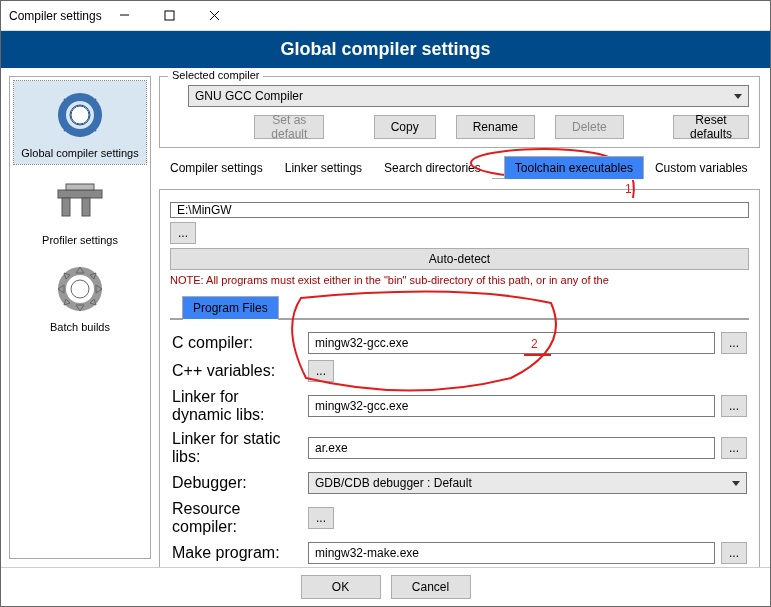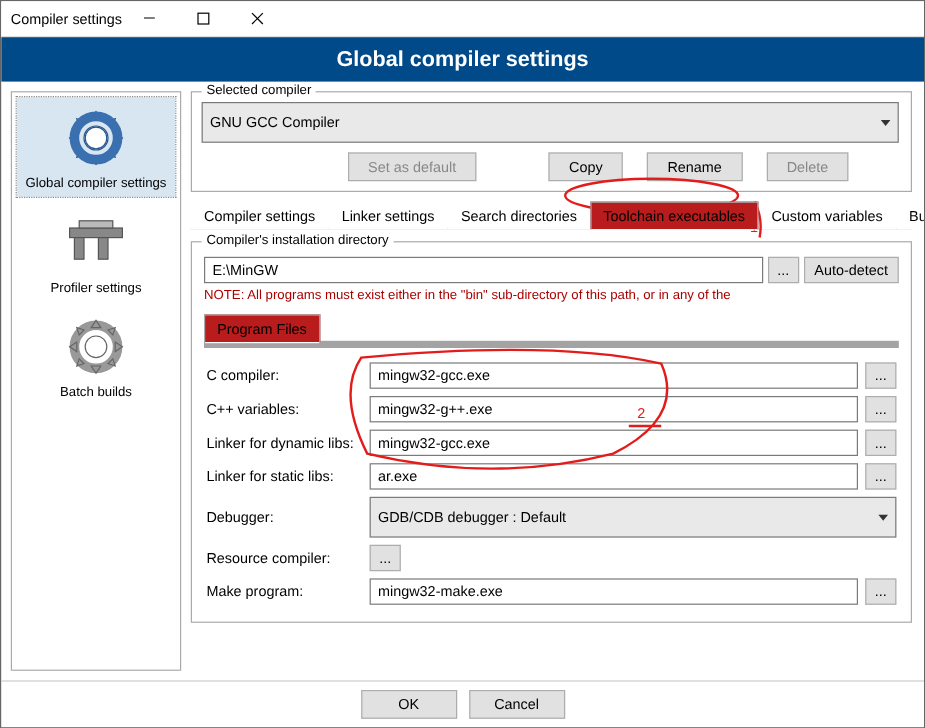--- a/index.html
+++ b/index.html
@@ -8,39 +8,39 @@
 .titlebar-btn { width: 45px; height: 29px; display: flex; align-items: center; justify-content: center; cursor: pointer; }
 .titlebar-btn svg { stroke: #000; }
 .banner { background: #004a8a; color: #fff; font-weight: bold; font-size: 18px; text-align: center; padding: 8px 0; }
 .content { display: flex; height: calc(100% - 30px - 38px - 38px); }
 .sidebar { width: 142px; border: 1px solid #aaa; margin: 8px 0 8px 8px; padding: 4px; display: flex; flex-direction: column; gap: 4px; overflow: hidden; }
 .sidebar-item { display: flex; flex-direction: column; align-items: center; padding: 4px 0; cursor: pointer; text-align: center; }
 .sidebar-item.selected { background: #d8e6f2; outline: 1px dotted #888; }
 .sidebar-icon { width: 60px; height: 60px; display: flex; align-items: center; justify-content: center; }
 .sidebar-label { font-size: 11px; line-height: 1.2; margin-top: 2px; }
 .main { flex: 1; padding: 8px 10px 0 8px; overflow: hidden; position: relative; }
-.fieldset { border: 1px solid #aaa; padding: 8px 10px 8px 8px; margin-bottom: 8px; position: relative; }
+.fieldset { border: 1px solid #aaa; padding: 8px 10px 8px 28px; margin-bottom: 8px; position: relative; }
 .fieldset-label { position: absolute; top: -8px; left: 8px; background: #fff; padding: 0 4px; font-size: 11px; }
-.dropdown { width: 100%; height: 34px; border: 1px solid #7a7a7a; background: #e9e9e9; display: flex; align-items: center; padding: 0 6px; cursor: pointer; position: relative; }
+.dropdown { width: 100%; height: 22px; border: 1px solid #7a7a7a; background: #e9e9e9; display: flex; align-items: center; padding: 0 6px; cursor: pointer; position: relative; }
 .dropdown::after { content: ""; position: absolute; right: 6px; width: 0; height: 0; border-left: 4px solid transparent; border-right: 4px solid transparent; border-top: 5px solid #333; }
 .btn-row { display: flex; gap: 8px; margin-top: 8px; justify-content: center; }
 .btn { height: 24px; padding: 0 16px; border: 1px solid #adadad; background: #e1e1e1; cursor: pointer; display: inline-flex; align-items: center; justify-content: center; font-size: 12px; }
 .btn.disabled { color: #888; cursor: default; }
 .tab-strip { display: flex; align-items: flex-end; border-bottom: 1px solid #aaa; position: relative; }
 .tab { padding: 4px 10px; border: 1px solid transparent; border-bottom: none; cursor: pointer; background: #fff; margin-bottom: -1px; white-space: nowrap; }
-.tab.active { border-color: #aaa; background: #b91c1c; position: relative; z-index: 1; }
+.tab.active { border-color: #aaa; background: #3b82f6; position: relative; z-index: 1; margin-left: 12px; }
 .tab.active::after { content:""; position:absolute; left:0; right:0; bottom:-1px; height:1px; background:#fff; }
 .inner-fieldset { border: 1px solid #aaa; margin-top: 10px; padding: 8px 10px; position: relative; }
-.install-row { display: flex; gap: 4px; margin: 4px 0; }
+.install-row { display: flex; gap: 4px; margin: 4px 0; flex-direction: column; }
 .textbox { flex: 1; height: 22px; border: 1px solid #7a7a7a; background: #fff; padding: 0 6px; display: flex; align-items: center; }
 .small-btn { width: 26px; height: 22px; border: 1px solid #adadad; background: #e1e1e1; display:flex; align-items:center; justify-content:center; cursor:pointer; }
 .note { color: #a00; font-size: 11px; margin-top: 4px; }
-.inner-tab-strip { display: flex; border-bottom: 6px solid #a3a3a3; margin-top: 10px; text-align: right; }
+.inner-tab-strip { display: flex; border-bottom: 2px solid #a3a3a3; margin-top: 10px; text-align: right; }
 .form-row { display: flex; align-items: center; margin: 6px 0; gap: 6px; }
-.form-label { width: 130px; font-size: 12px; }
+.form-label { width: 130px; font-size: 16px; }
 .form-input { flex: 1; height: 22px; border: 1px solid #7a7a7a; background: #fff; padding: 0 6px; display: flex; align-items: center; }
 .footer { height: 38px; display: flex; align-items: center; justify-content: center; gap: 10px; border-top: 1px solid #ccc; }
 .footer .btn { width: 80px; }
 
 .anno { position: absolute; pointer-events: none; }
 </style>
 </head>
 <body>
 
 <div class="titlebar">
@@ -130,35 +130,35 @@
         <span>GNU GCC Compiler</span>
       </div>
       <div class="btn-row" style="justify-content:center; gap:20px;">
         <span style="width:100px"></span>
         <button class="btn disabled">Set as default</button>
         <span style="width:20px"></span>
         <button class="btn">Copy</button>
         <button class="btn">Rename</button>
         <button class="btn disabled">Delete</button>
         <span style="width:20px"></span>
+        <button class="btn">Reset defaults</button>
       </div>
     </div>
 
     <div class="tab-strip">
       <div class="tab">Compiler settings</div>
       <div class="tab">Linker settings</div>
       <div class="tab">Search directories</div>
       <div class="tab active">Toolchain executables</div>
       <div class="tab">Custom variables</div>
       <div class="tab" style="padding-right:2px">Bui</div>
 
     </div>
 
     <div class="inner-fieldset">
-      <span class="fieldset-label">Compiler's installation directory</span>
       <div class="install-row">
         <div class="textbox">
             <span>E:\MinGW</span>
           </div>
         <div class="small-btn">...</div>
         <button class="btn" style="height:22px;padding:4px 8px">Auto-detect</button>
       </div>
       <div class="note">NOTE: All programs must exist either in the "bin" sub-directory of this path, or in any of the</div>
 
       <div class="inner-tab-strip">
@@ -168,23 +168,20 @@
       <div style="padding:6px 2px 0 2px">
         <div class="form-row">
           <div class="form-label">C compiler:</div>
           <div class="form-input">
               <span>mingw32-gcc.exe</span>
             </div>
           <div class="small-btn">...</div>
         </div>
         <div class="form-row">
           <div class="form-label">C++ variables:</div>
-          <div class="form-input">
-              <span>mingw32-g++.exe</span>
-            </div>
           <div class="small-btn">...</div>
         </div>
         <div class="form-row">
           <div class="form-label">Linker for dynamic libs:</div>
           <div class="form-input">
               <span>mingw32-gcc.exe</span>
             </div>
           <div class="small-btn">...</div>
         </div>
         <div class="form-row">

